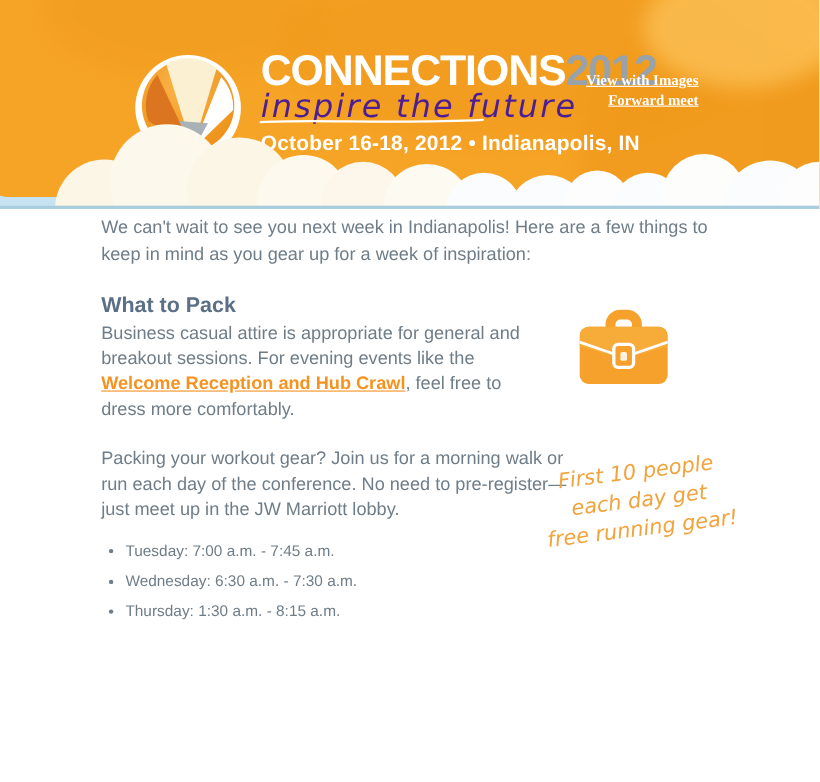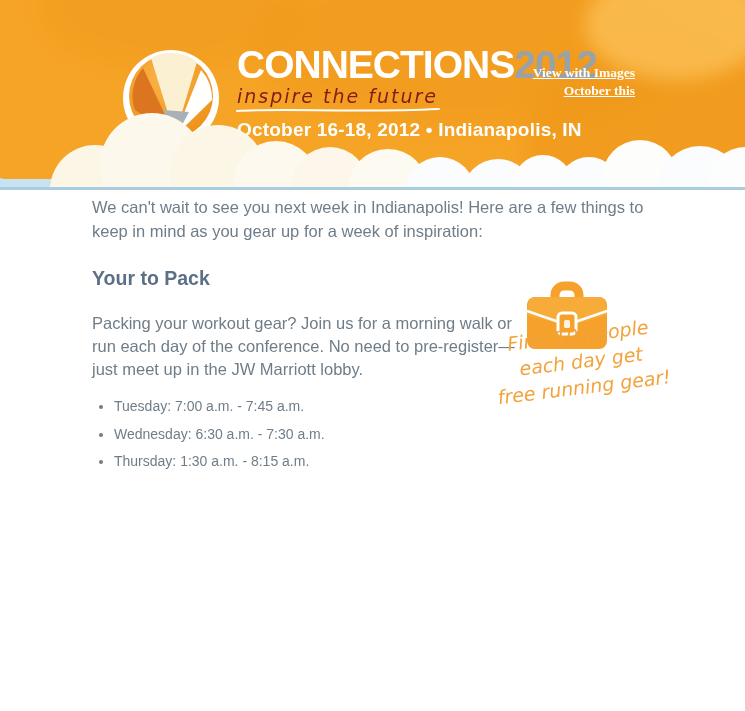--- a/index.html
+++ b/index.html
@@ -18,21 +18,21 @@
   .blob2{right:-60px;top:30px;width:280px;height:230px;background:#ef9719;opacity:.6;}
   .blob3{right:-20px;top:-30px;width:180px;height:110px;background:#fbbe52;opacity:.85;}
   .blob4{left:40px;top:-50px;width:260px;height:120px;background:#f09a1c;opacity:.5;}
 
   .logo-ball{position:absolute;left:121px;top:50px;width:100px;height:100px;}
   .logo-text{position:absolute;left:237px;top:50px;}
   .logo-title{font-size:39px;font-weight:bold;letter-spacing:-1px;line-height:30px;}
   .logo-title .main{color:#ffffff;}
   .logo-title .year{color:#97a2ab;}
   .tagline{
-    color:#7f1d1d;font-size:19px;letter-spacing:2px;line-height:28px;
+    color:#4c1d95;font-size:29px;letter-spacing:2px;line-height:28px;
     font-family:"DejaVu Sans",cursive,sans-serif;font-style:italic;margin-top:2px;
     position:relative;display:inline-block;
   }
   .tagline-underline{position:absolute;left:-2px;bottom:-4px;width:206px;height:8px;}
   .logo-date{color:#ffffff;font-size:19px;font-weight:bold;margin-top:9px;letter-spacing:.2px;}
 
   .header-links{
     position:absolute;top:64px;right:110px;text-align:right;line-height:18px;font-family:Liberation Serif, serif;
   }
   .header-links a{
@@ -101,21 +101,21 @@
       <span>inspire the future</span>
       <svg class="tagline-underline" viewBox="0 0 206 8">
         <path d="M2,5 C50,2 120,7 204,3" stroke="#ffffff" stroke-width="2" fill="none" stroke-linecap="round"></path>
       </svg>
     </div>
     <div class="logo-date">October 16-18, 2012  •  Indianapolis, IN</div>
   </div>
 
   <div class="header-links">
     <a>View with Images</a>
-    <a>October this</a>
+    <a>Forward meet</a>
   </div>
 
   <svg class="clouds" viewBox="0 0 745 95">
     <rect x="0" y="78" width="745" height="17" fill="#c7e3f2"></rect>
     <rect x="-10" y="40" width="92" height="44" rx="16" fill="#f6a426"></rect>
     <ellipse cx="130" cy="100" rx="85" ry="16" fill="#d4eaf6"></ellipse>
     <ellipse cx="310" cy="103" rx="95" ry="13" fill="#d4eaf6"></ellipse>
     <ellipse cx="560" cy="103" rx="85" ry="12" fill="#d8ecf7"></ellipse>
     <ellipse cx="705" cy="103" rx="60" ry="13" fill="#d8ecf7"></ellipse>
     <circle cx="95" cy="95" r="45" fill="#fcf6e7"></circle>
@@ -135,21 +135,22 @@
   </svg>
 </div>
 
 <div class="content">
 
 
   <p class="intro">We can't wait to see you next week in Indianapolis! Here are a few things to keep in mind as you gear up for a week of inspiration:</p>
 
   <div class="pack-row">
     <div class="pack-text">
-      <h2 class="sub">Your to Pack</h2>
+      <h2 class="sub">What to Pack</h2>
+      <p><span>Business casual attire is appropriate for general and breakout sessions. For evening events like the </span><a class="orange">Welcome Reception and Hub Crawl</a><span>, feel free to dress more comfortably.</span></p>
     </div>
 
     <svg class="briefcase" viewBox="0 0 84 78">
       <path d="M30,28 v-8 a9,9 0 0 1 9,-9 h6 a9,9 0 0 1 9,9 v8" fill="none" stroke="#f5a12b" stroke-width="9" stroke-linecap="round"></path>
       <rect x="2" y="22" width="80" height="52" rx="8" fill="#f5a12b"></rect>
       <path d="M2,40 Q2,22 10,22 H74 Q82,22 82,40 L50,49 H34 Z" fill="#f7ab38"></path>
       <path d="M2,36 L34,47 M82,36 L50,47" stroke="#fdfdfd" stroke-width="2.5" fill="none"></path>
       <rect x="33" y="38" width="18" height="21" rx="4" fill="#f5a12b" stroke="#ffffff" stroke-width="3"></rect>
       <rect x="39" y="45" width="6" height="8" rx="1.5" fill="#ffffff" opacity=".85"></rect>
     </svg>

